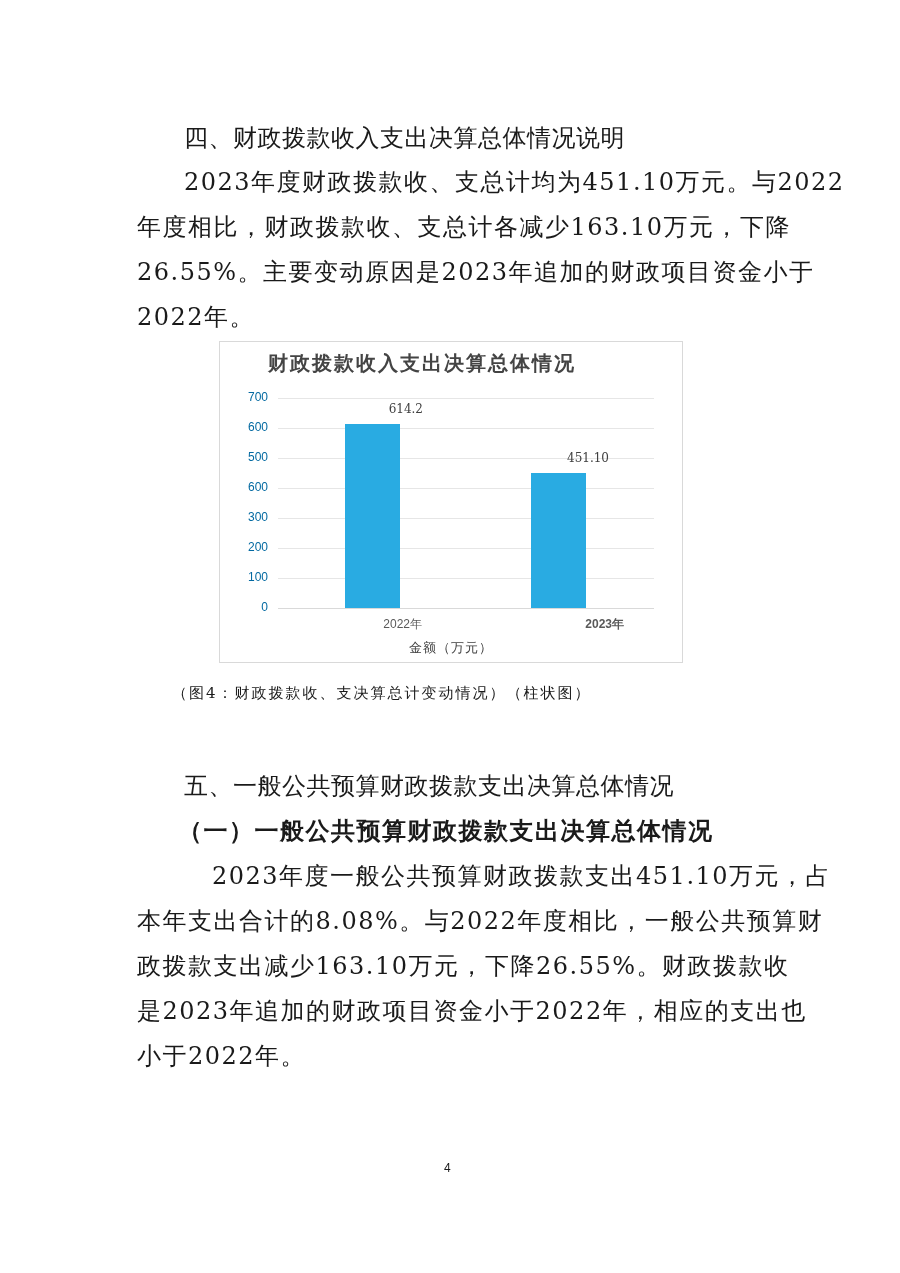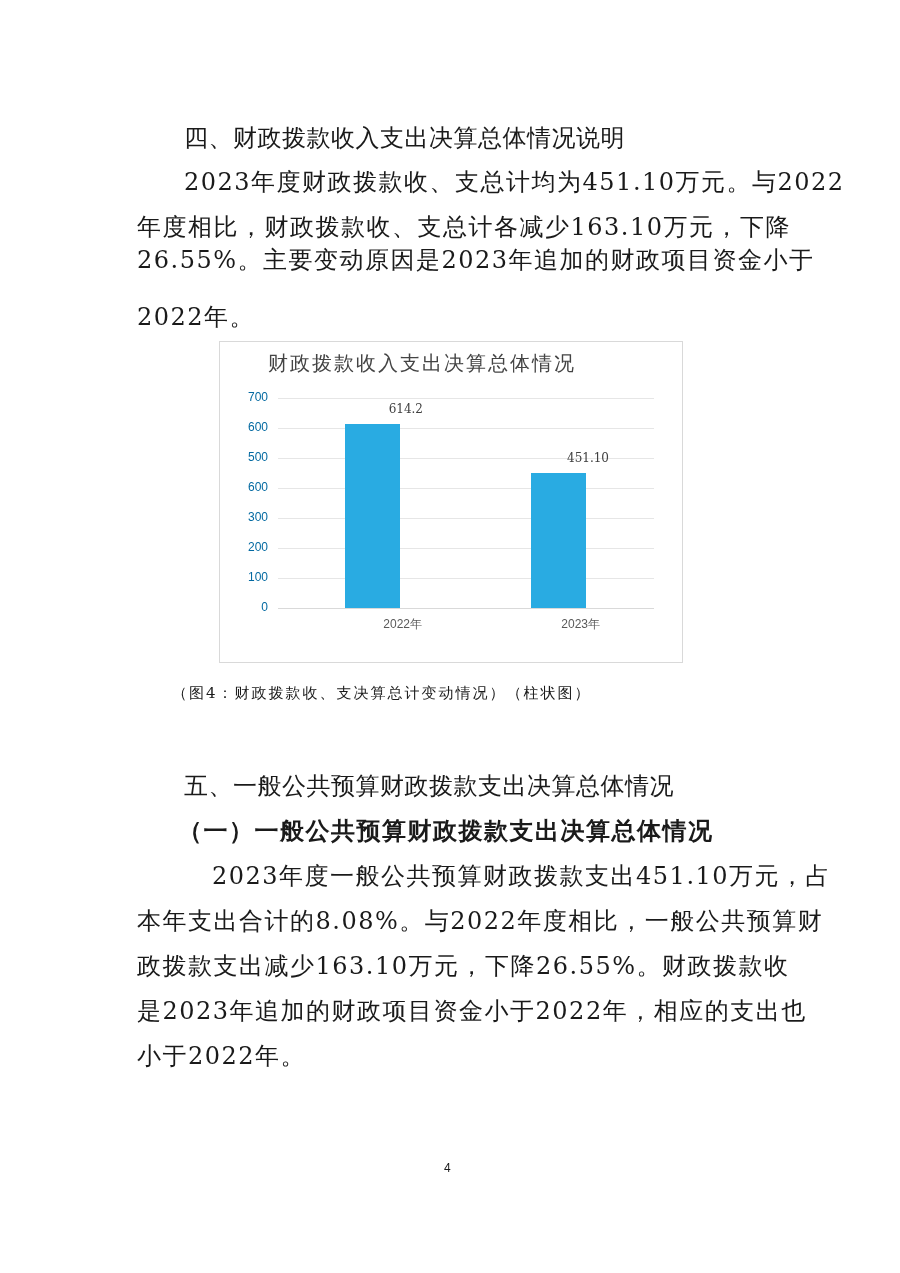--- a/index.html
+++ b/index.html
@@ -4,38 +4,38 @@
 <style>
   html, body { margin:0; padding:0; background:#ffffff; }
   body { width:900px; height:1273px; position:relative; overflow:hidden;
          font-family: "DejaVu Serif", "Liberation Serif", serif; color:#1a1a1a; }
   .line { position:absolute; left:137px; font-size:24px; white-space:nowrap; letter-spacing:1.5px; }
   .h1 { font-family: "DejaVu Sans", "Liberation Sans", sans-serif; font-size:24px; letter-spacing:0.5px; }
   .h2 { font-family: "DejaVu Sans", "Liberation Sans", sans-serif; font-weight:bold; font-size:24px; }
   .chart { position:absolute; left:219px; top:341px; width:462px; height:320px;
            border:1px solid #d9d9d9; background:#fff; }
   .chart-title { position:absolute; left:48px; top:8px; font-size:20px; color:#444;
-                 font-family:"DejaVu Serif", serif; letter-spacing:2px; font-weight:normal; }
+                 font-family:"DejaVu Serif", serif; letter-spacing:2px; font-weight:bold; }
   .tick { position:absolute; width:40px; text-align:right; font-size:12px; color:#0369a1;
           font-family:"Liberation Sans", sans-serif; }
   .grid { position:absolute; left:58px; width:376px; height:1px; background:#e6e6e6; }
   .bar { position:absolute; width:55px; }
   .dlabel, .xlabel { position:absolute; width:100px; text-align:right; font-size:12px; color:#404040; }
   .xlabel { color:#595959; font-family:"Liberation Sans", sans-serif; }
   .axis-title { position:absolute; left:0; width:100%; top:297px; text-align:center; font-size:13px; color:#404040; letter-spacing:1px; }
   .caption { position:absolute; left:172px; top:684px; font-size:15px; letter-spacing:2px; white-space:nowrap; }
   .page-num { position:absolute; left:444px; top:1161px; font-size:12px; font-family:"Liberation Sans", sans-serif; }
 </style>
 </head>
 <body>
 
 <div class="line h1" style="left:184px;top:122px;">四、财政拨款收入支出决算总体情况说明</div>
 <div class="line" style="left:184px;top:166px;">2023年度财政拨款收、支总计均为451.10万元。与2022</div>
 <div class="line" style="top:211px;">年度相比，财政拨款收、支总计各减少163.10万元，下降</div>
-<div class="line" style="top:244px;">26.55%。主要变动原因是2023年追加的财政项目资金小于</div>
+<div class="line" style="top:256px;">26.55%。主要变动原因是2023年追加的财政项目资金小于</div>
 <div class="line" style="top:301px;">2022年。</div>
 
 <div class="chart">
   <div class="chart-title">财政拨款收入支出决算总体情况</div>
 
   <div class="tick" style="left:8px;top:48px;">700</div>
   <div class="tick" style="left:8px;top:78px;">600</div>
   <div class="tick" style="left:8px;top:108px;">500</div>
   <div class="tick" style="left:8px;top:138px;">600</div>
   <div class="tick" style="left:8px;top:168px;">300</div>
@@ -51,21 +51,22 @@
   <div class="grid" style="top:206px;"></div>
   <div class="grid" style="top:236px;"></div>
   <div class="grid" style="top:266px;background:#d9d9d9;"></div>
 
   <div class="bar" id="bar0" style="left: 125px; top: 81.74px; height: 184.26px; background: rgb(41, 171, 226);"></div>
   <div class="bar" id="bar1" style="left: 311px; top: 130.67px; height: 135.33px; background: rgb(41, 171, 226);"></div>
   <div class="dlabel" id="dl0" style="left: 103px; top: 59.74px;">614.2</div>
   <div class="dlabel" id="dl1" style="left: 289px; top: 108.67px;">451.10</div>
 
   <div class="xlabel" style="left:102px;top:274px;">2022年</div>
-  <div class="xlabel" style="left:280px;top:274px;">2023年</div>
+  <div class="xlabel" style="left:304px;top:274px;font-weight:bold;">2023年</div>
+  <div class="axis-title">金额（万元）</div>
 </div>
 
 <div class="caption">（图4：财政拨款收、支决算总计变动情况）（柱状图）</div>
 
 <div class="line h1" style="left:184px;top:770px;">五、一般公共预算财政拨款支出决算总体情况</div>
 <div class="line h2" style="left:178px;top:815px;">（一）一般公共预算财政拨款支出决算总体情况</div>
 <div class="line" style="left:184px;top:860px;margin-left:28px;">2023年度一般公共预算财政拨款支出451.10万元，占</div>
 <div class="line" style="top:905px;">本年支出合计的8.08%。与2022年度相比，一般公共预算财</div>
 <div class="line" style="top:950px;">政拨款支出减少163.10万元，下降26.55%。财政拨款收</div>
 <div class="line" style="top:995px;">是2023年追加的财政项目资金小于2022年，相应的支出也</div>

